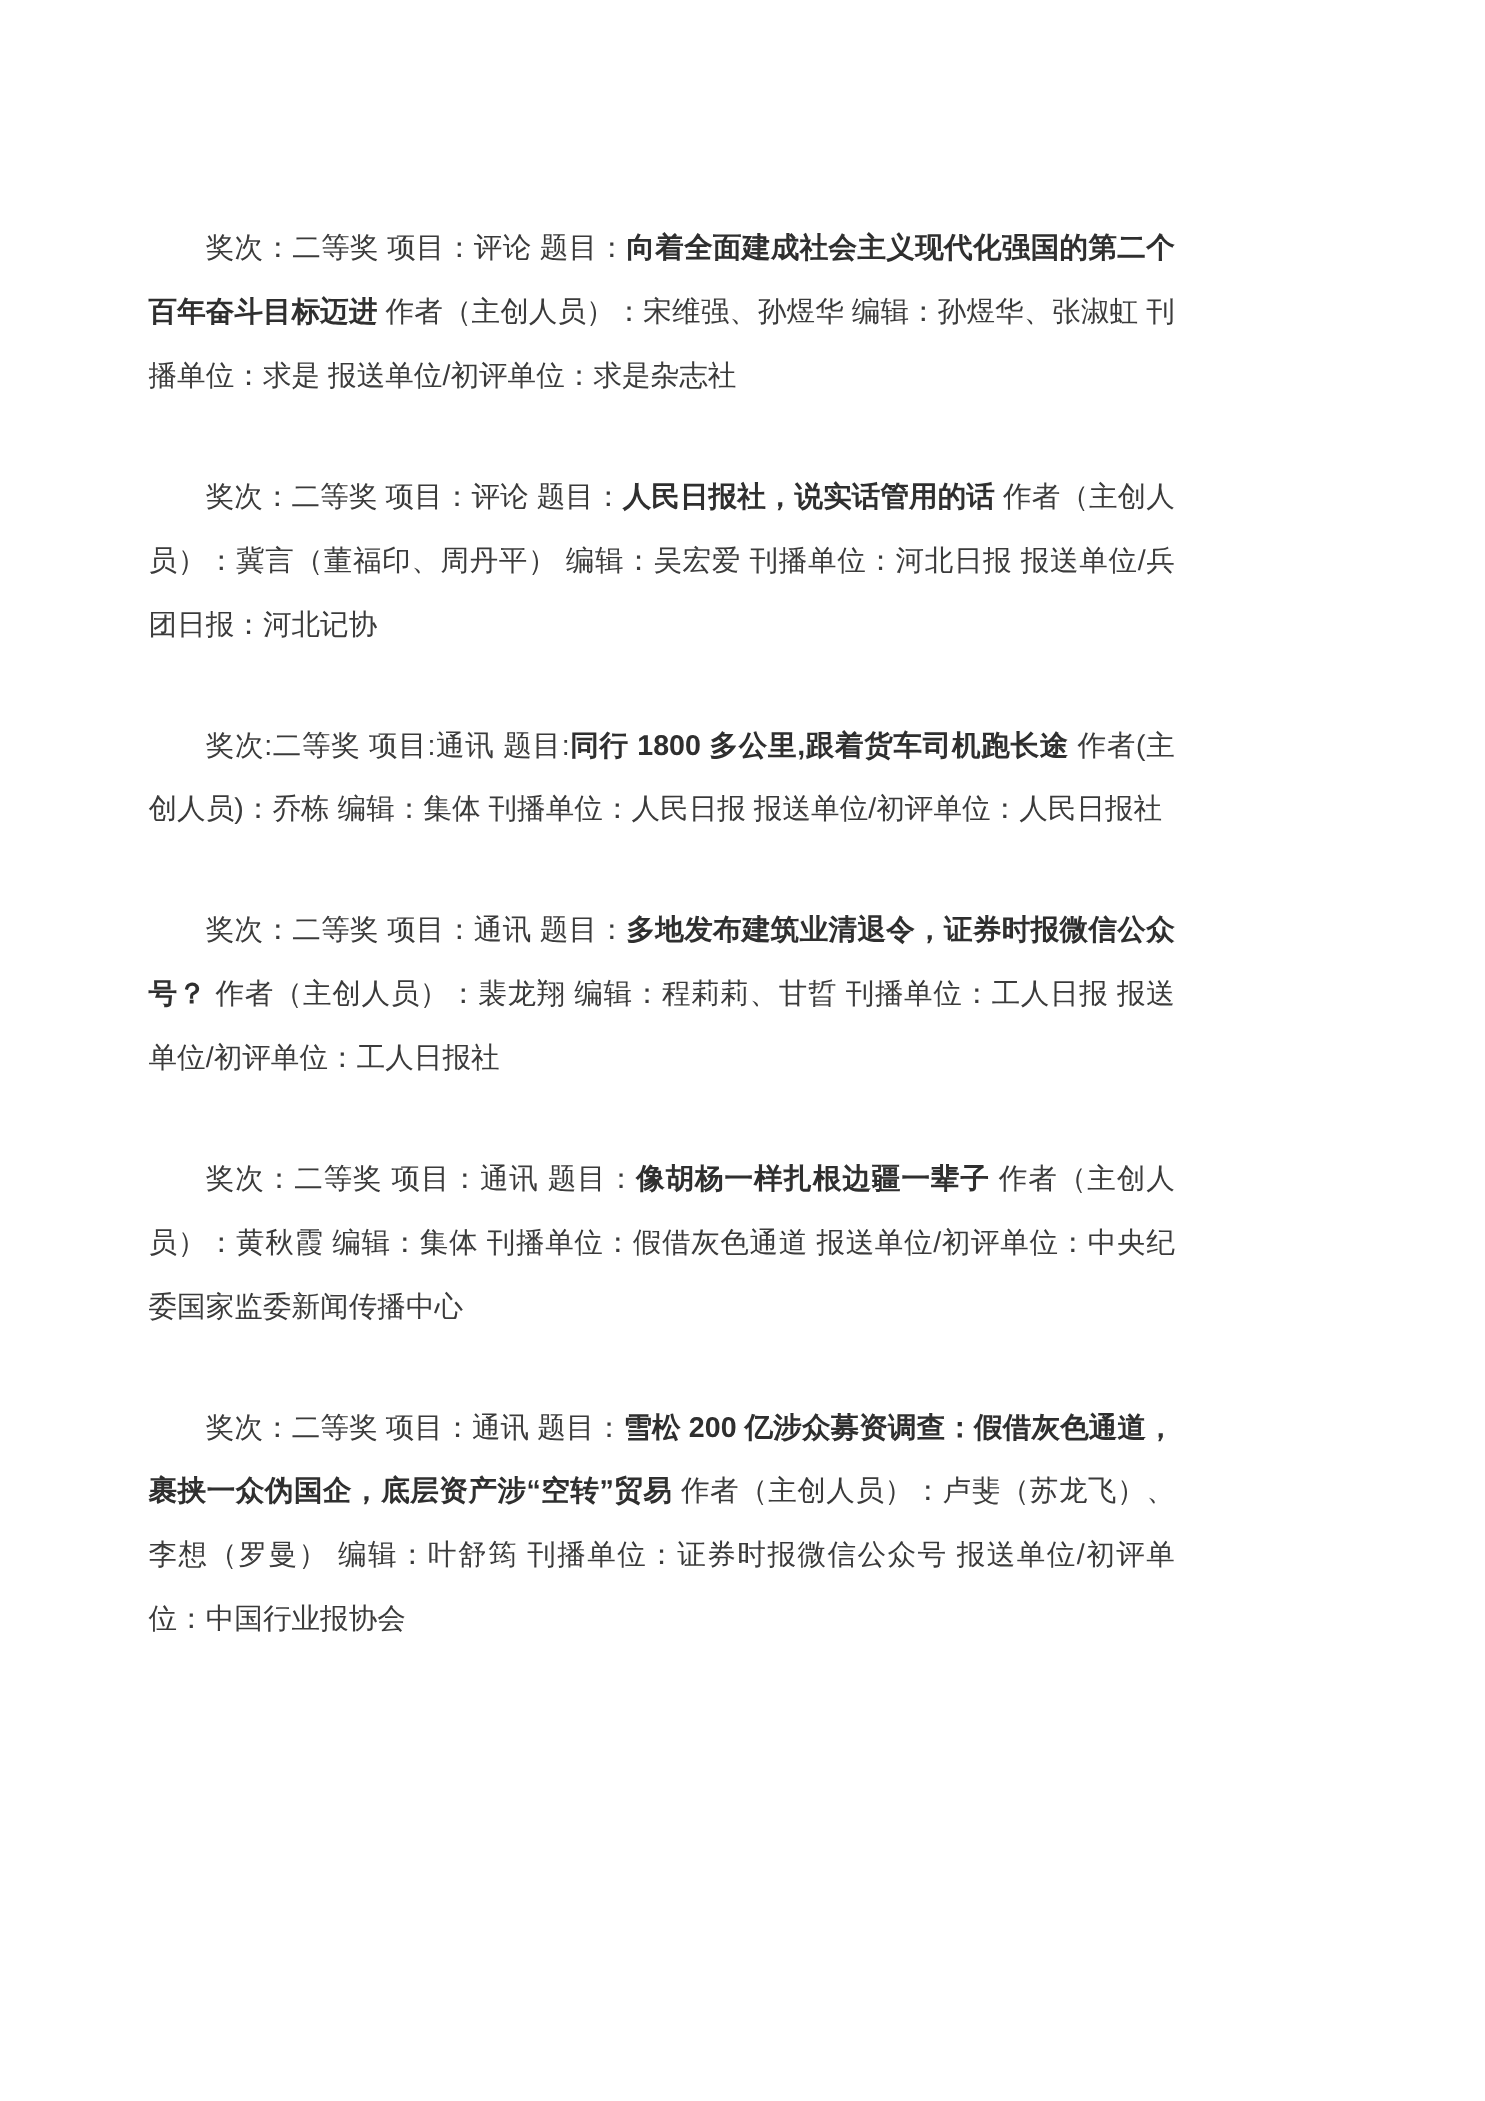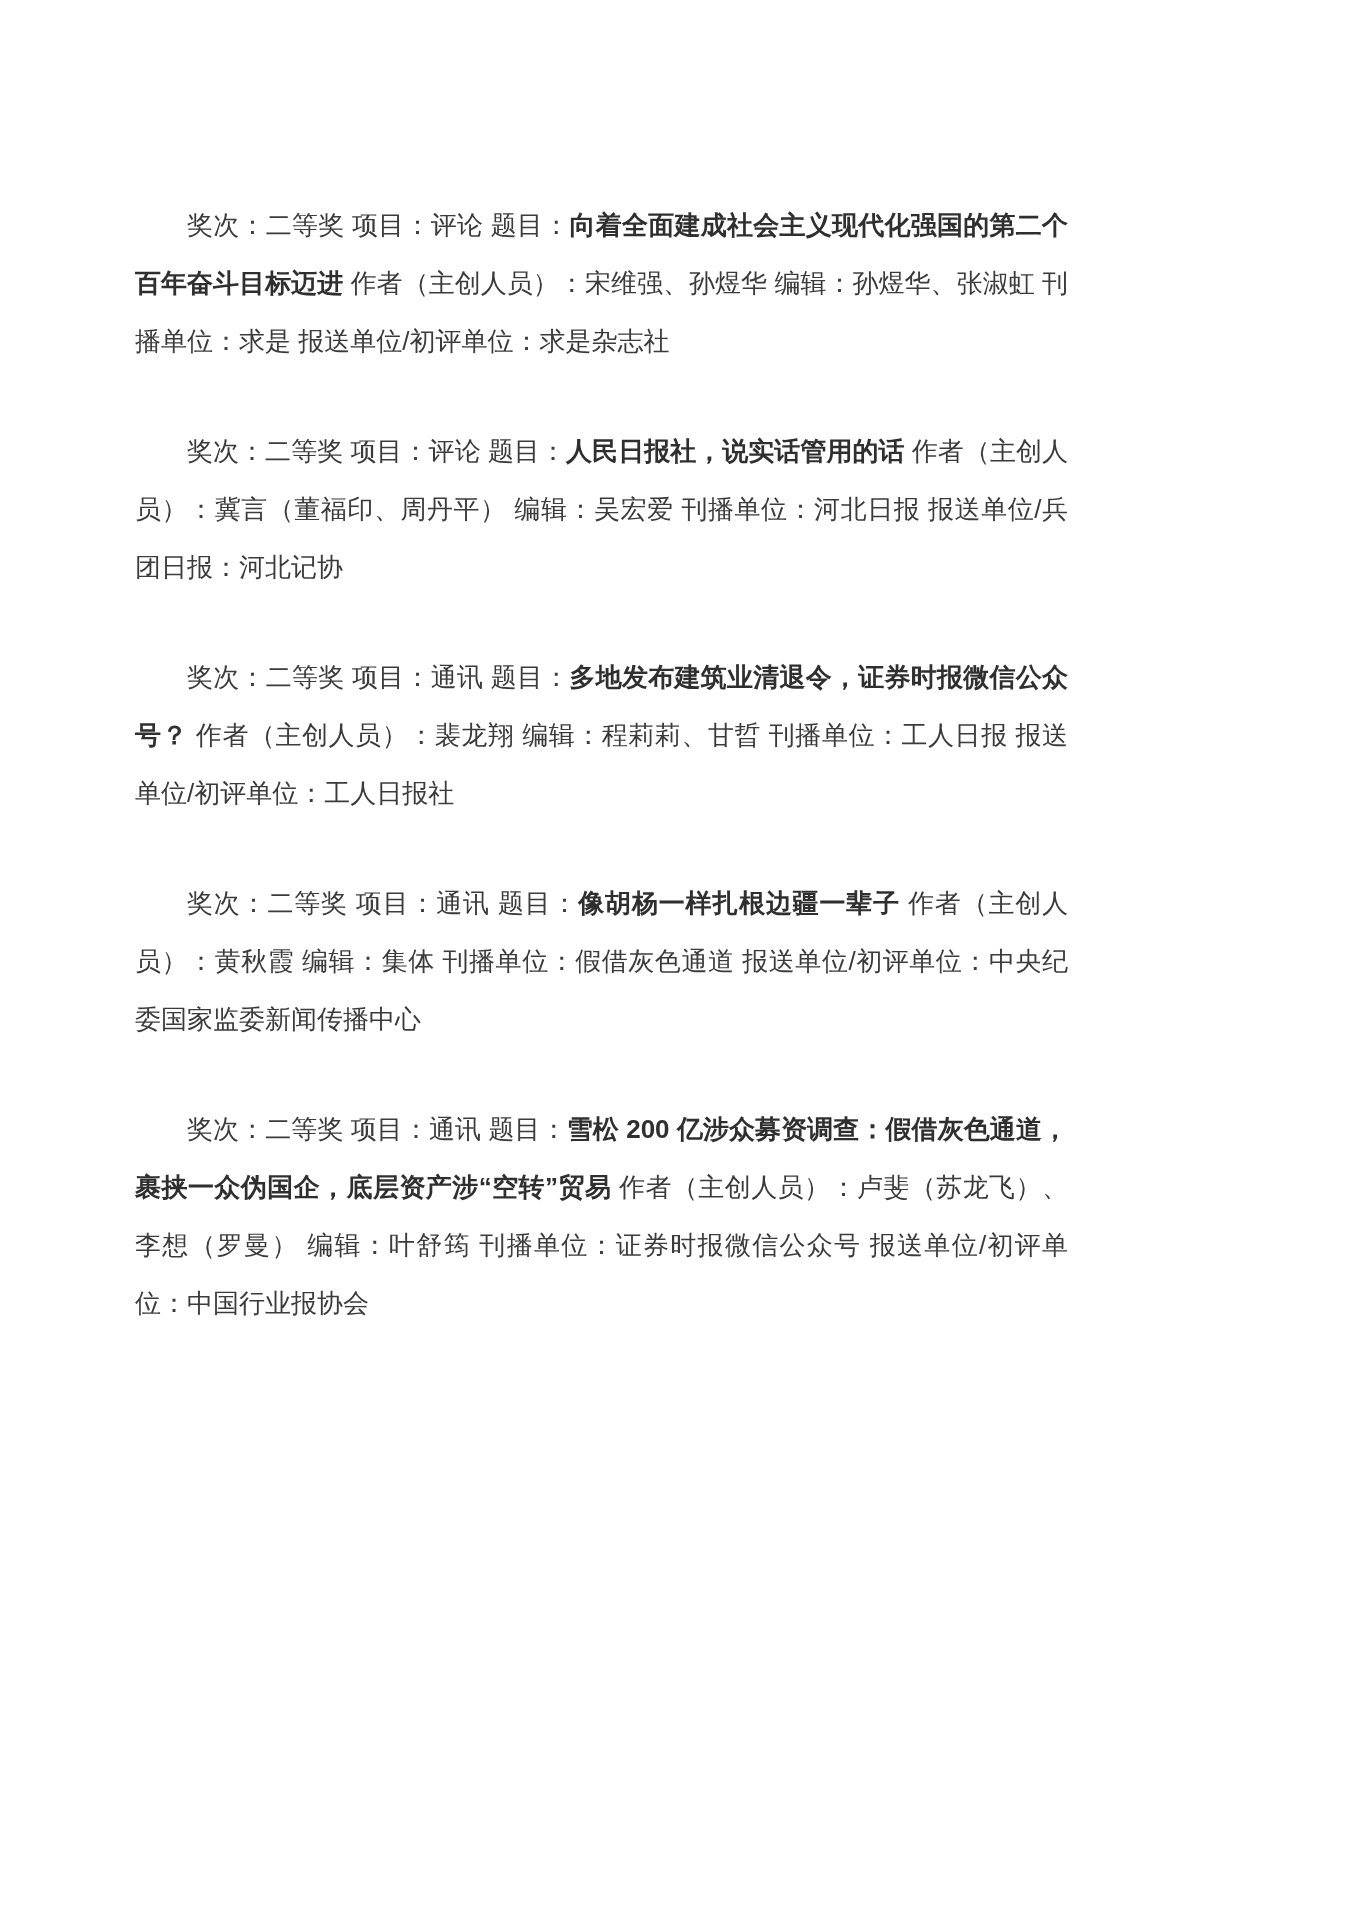--- a/index.html
+++ b/index.html
@@ -37,17 +37,18 @@
     color: var(--title-color, #2f2f2f);
   }
 </style>
 </head>
 <body>
 
 <main class="page" style="--page-bg: #ffffff; --text-color: #3b3b3b; --title-color: #2f2f2f;">
   <div id="award-list">
       <p class="entry"><span class="seg">奖次：二等奖 项目：评论 题目：</span><span class="seg seg-bold">向着全面建成社会主义现代化强国的第二个百年奋斗目标迈进</span><span class="seg"> 作者（主创人员）：宋维强、孙煜华 编辑：孙煜华、张淑虹 刊播单位：求是 报送单位/初评单位：求是杂志社</span></p>
       <p class="entry"><span class="seg">奖次：二等奖 项目：评论 题目：</span><span class="seg seg-bold">人民日报社，说实话管用的话</span><span class="seg"> 作者（主创人员）：冀言（董福印、周丹平）  编辑：吴宏爱 刊播单位：河北日报 报送单位/兵团日报：河北记协</span></p>
+      <p class="entry"><span class="seg">奖次:二等奖 项目:通讯 题目:</span><span class="seg seg-bold">同行 1800 多公里,跟着货车司机跑长途</span><span class="seg"> 作者(主创人员)：乔栋 编辑：集体 刊播单位：人民日报 报送单位/初评单位：人民日报社</span></p>
       <p class="entry"><span class="seg">奖次：二等奖 项目：通讯 题目：</span><span class="seg seg-bold">多地发布建筑业清退令，证券时报微信公众号？</span><span class="seg">  作者（主创人员）：裴龙翔 编辑：程莉莉、甘晢 刊播单位：工人日报 报送单位/初评单位：工人日报社</span></p>
       <p class="entry"><span class="seg">奖次：二等奖 项目：通讯 题目：</span><span class="seg seg-bold">像胡杨一样扎根边疆一辈子</span><span class="seg"> 作者（主创人员）：黄秋霞 编辑：集体 刊播单位：假借灰色通道 报送单位/初评单位：中央纪委国家监委新闻传播中心</span></p>
       <p class="entry"><span class="seg">奖次：二等奖 项目：通讯 题目：</span><span class="seg seg-bold">雪松 200 亿涉众募资调查：假借灰色通道，裹挟一众伪国企，底层资产涉“空转”贸易</span><span class="seg"> 作者（主创人员）：卢斐（苏龙飞）、李想（罗曼）  编辑：叶舒筠 刊播单位：证券时报微信公众号 报送单位/初评单位：中国行业报协会</span></p>
     </div>
 </main>
 
 </body></html>

